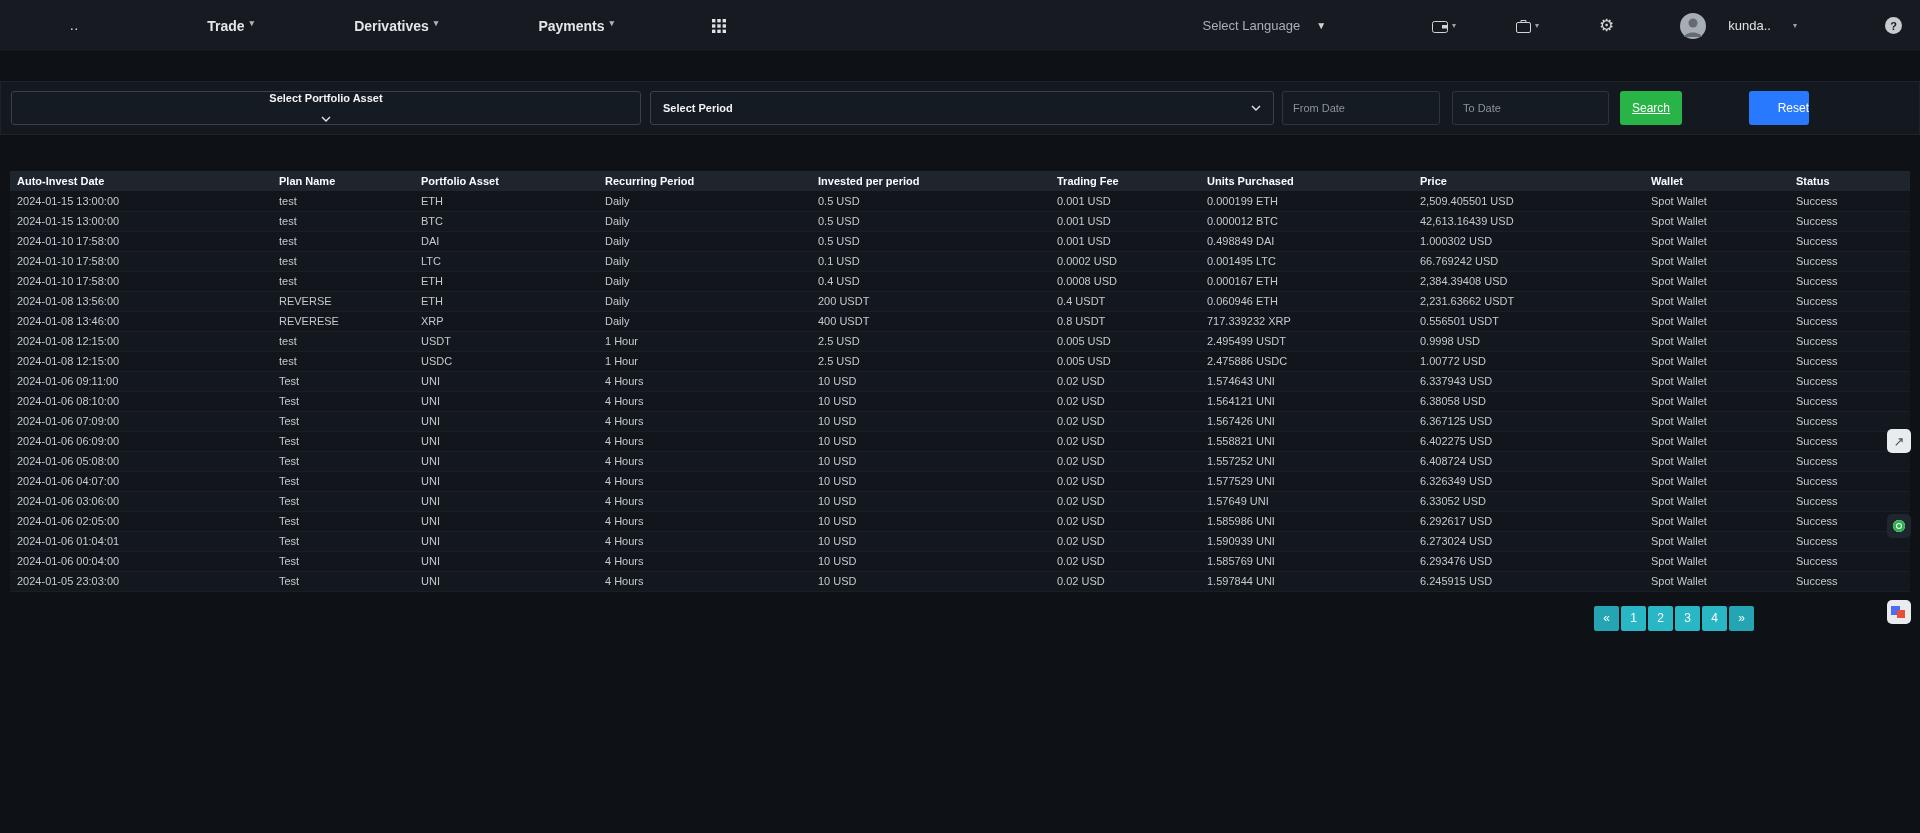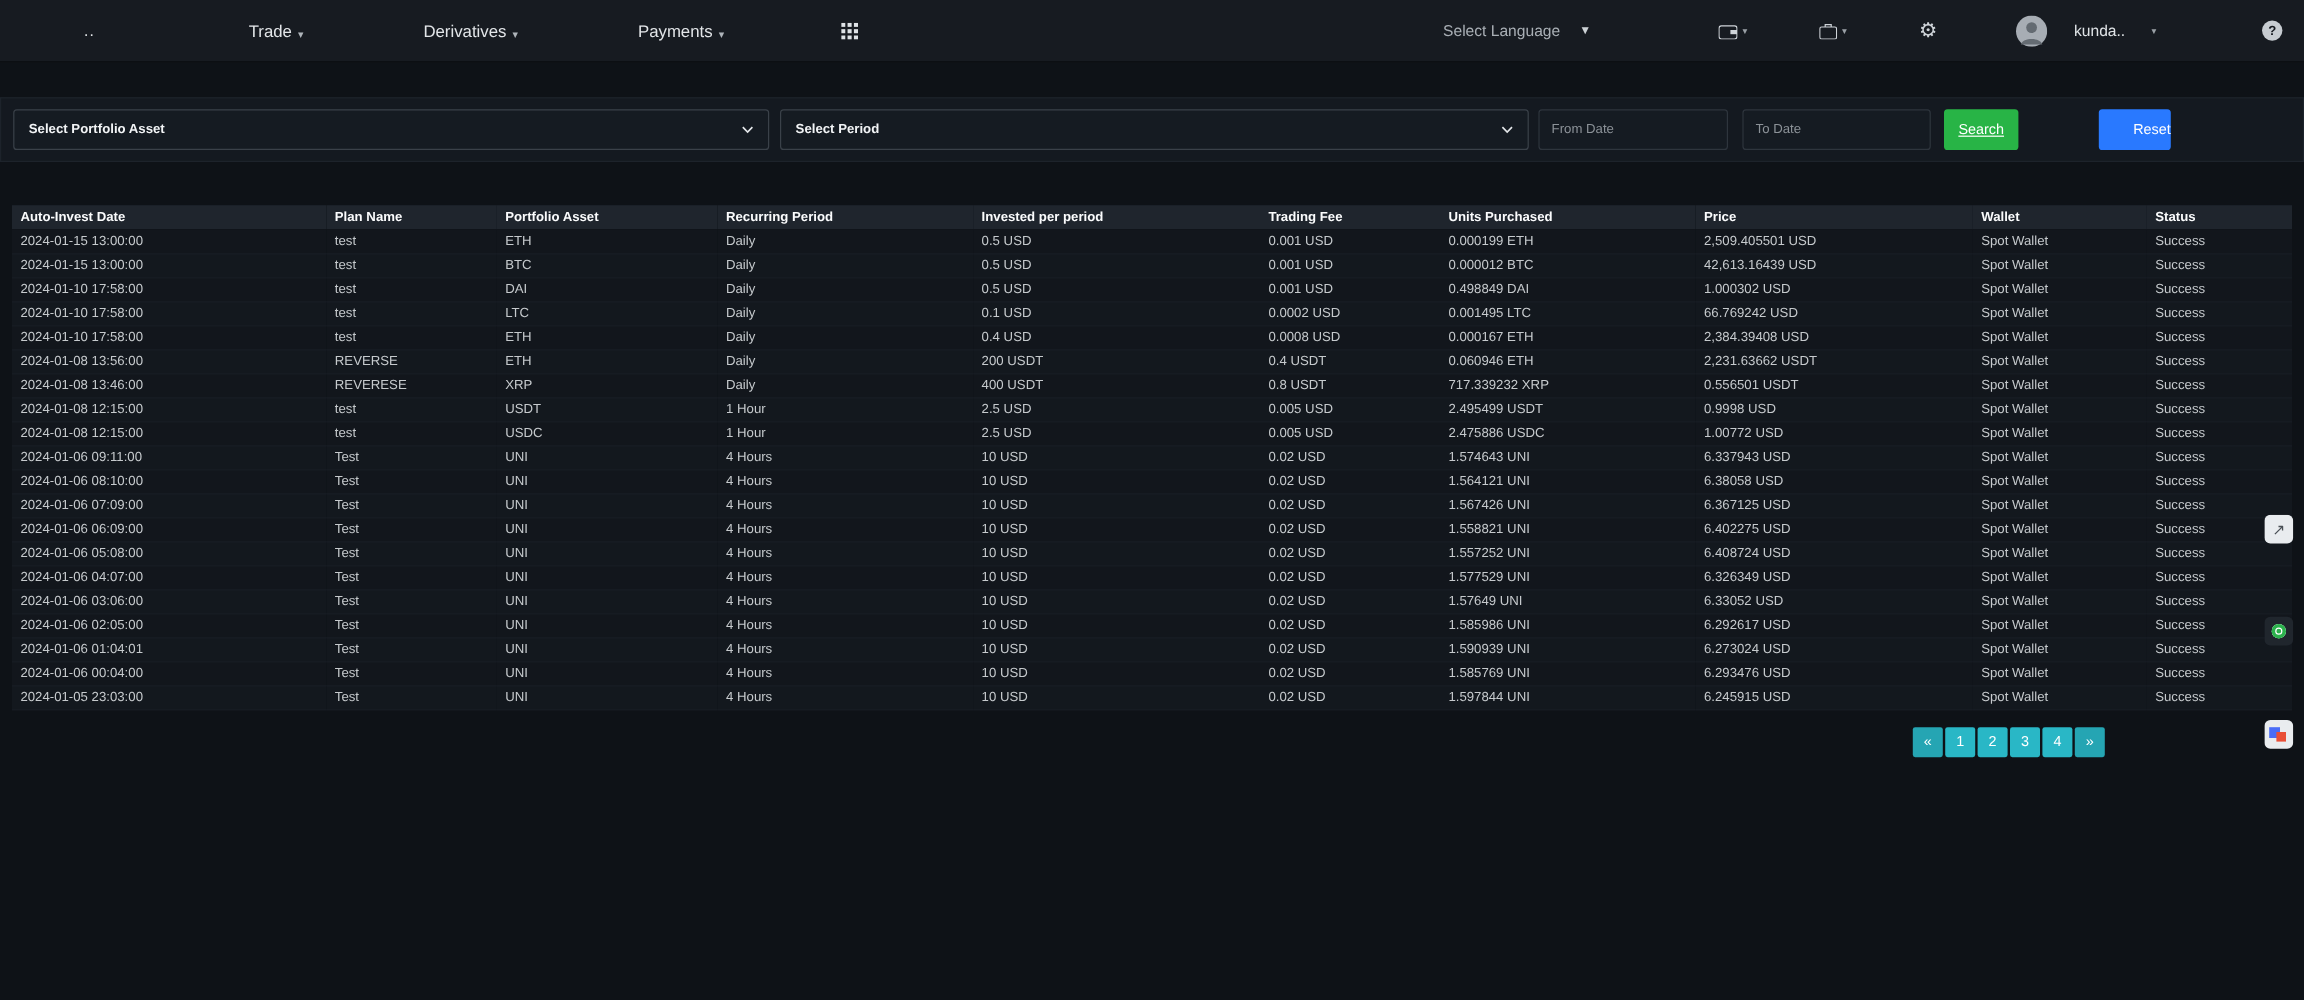--- a/index.html
+++ b/index.html
@@ -14,21 +14,21 @@
     --accent-blue:#2979ff;
     --accent-teal:#29b7c6;
   }
   
   .navbar{
     height:52px; background:#171b21; border-bottom:1px solid #0a0d11;
     display:flex; align-items:center; padding:0 18px;
   }
   .logo{ margin-left:52px; color:#e7eaec; font-size:13px; letter-spacing:1px; cursor:pointer; }
   .menus{ display:flex; align-items:center; margin-left:128px; gap:100px; }
-  .menu-item{ display:flex; align-items:flex-end; gap:5px; color:#e3e6e9; font-size:14px; cursor:pointer; }
+  .menu-item{ display:flex; align-items:flex-start; gap:5px; color:#e3e6e9; font-size:14px; cursor:pointer;font-weight:bold; }
   .menu-item .caret{ font-size:9px; color:#aeb4ba; }
   .apps-btn{ background:none; border:none; margin-left:98px; cursor:pointer; display:flex; align-items:center; }
   .nav-right{ margin-left:auto; display:flex; align-items:center; }
   .lang{ color:#a9afb5; font-size:13px; cursor:pointer; }
   .lang-caret{ color:#cdd2d6; font-size:10px; margin-left:16px; margin-right:106px; cursor:pointer; }
   .icon-group{ display:flex; align-items:center; gap:4px; margin-right:60px; cursor:pointer; }
   .icon-group .caret{ font-size:8px; color:#9aa0a6; }
   .gear{ font-size:17px; color:#cfd4d9; margin-right:66px; cursor:pointer; background:none; border:none; }
   .user-chip{ display:flex; align-items:center; gap:22px; cursor:pointer; }
   .user-name{ color:#dfe3e6; font-size:13px; }
@@ -39,21 +39,21 @@
   .filter-bar{
     margin-top:29px; height:54px; background:#141920; border:1px solid #1d232b;
     display:flex; align-items:center; padding:0 10px;
   }
   .select-box{
     height:34px; background:#151b22; border:1px solid #3a4149; border-radius:3px;
     display:flex; align-items:center; justify-content:space-between;
     padding:0 12px; cursor:pointer;
   }
   .select-box .sel-label{ color:#f2f4f6; font-size:11px; font-weight:bold; }
-  .select-portfolio{ width:630px; }
+  .select-portfolio{ width:630px;flex-direction:column; }
   .select-period{ width:624px; margin-left:9px; }
   .chev{ width:10px; height:10px; display:inline-block; }
   .date-input{
     height:34px; background:#151b22; border:1px solid #2e353d; border-radius:3px;
     color:#aeb4ba; font-size:11px; padding:0 10px; font-family:"Liberation Sans", sans-serif;
   }
   .date-input::placeholder{ color:#8c9298; }
   .from-date{ width:158px; margin-left:8px; }
   .to-date{ width:157px; margin-left:12px; }
   .btn{ height:34px; border:none; border-radius:3px; color:#fff; font-size:12px; cursor:pointer;

